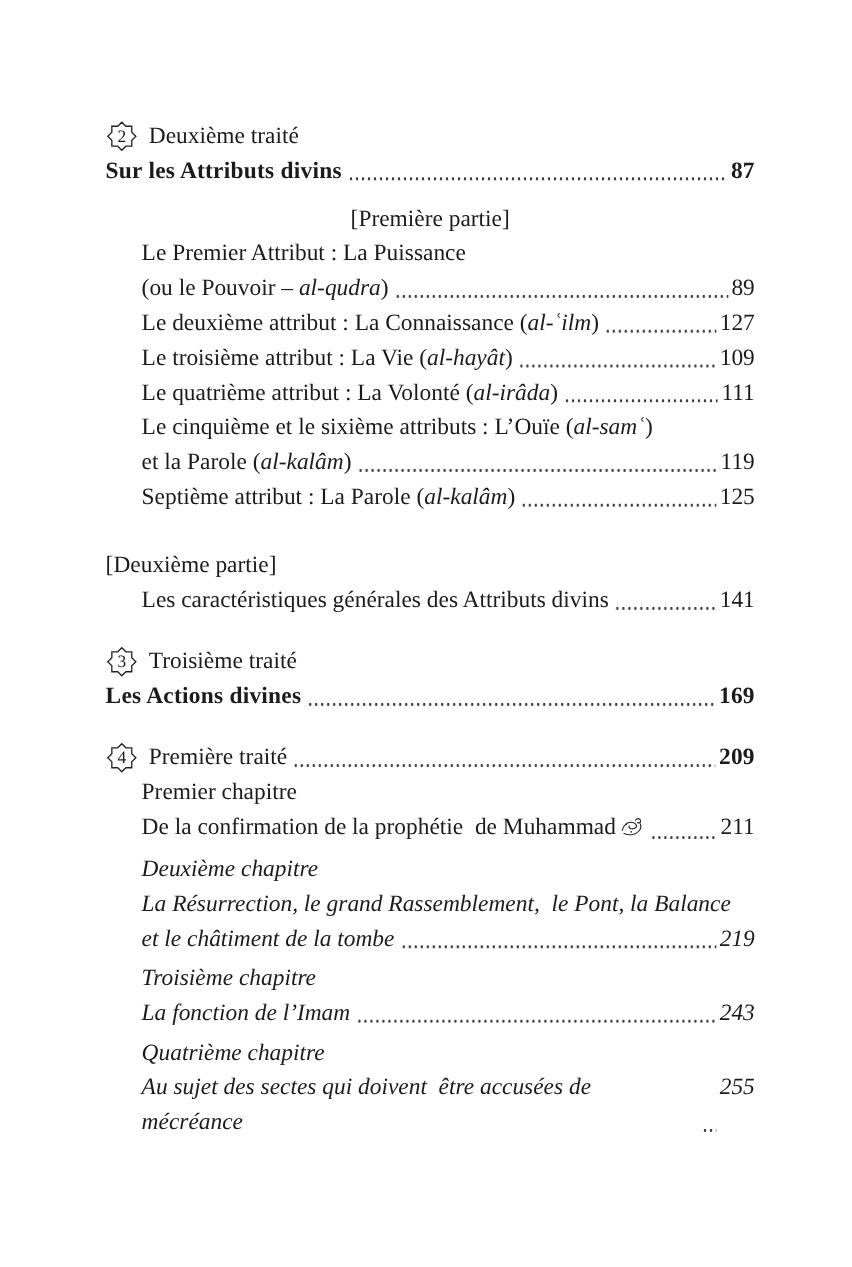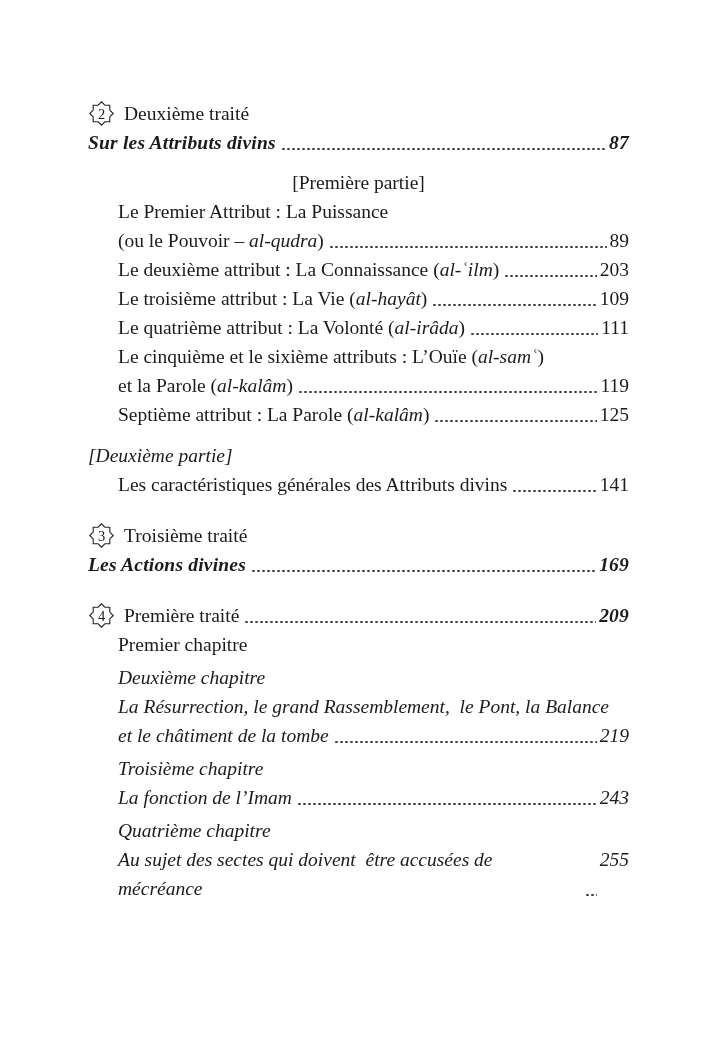--- a/index.html
+++ b/index.html
@@ -15,21 +15,21 @@
   .content {
     position: absolute;
     left: 88px;
     top: 99px;
     width: 541px;
     font-size: 19.5px;
     line-height: 29px;
   }
   .row { display: flex; align-items: baseline; }
   .t { white-space: pre-wrap; }
-  .b { font-weight: bold; letter-spacing: 0.2px; font-style: italic; }
+  .b { font-weight: bold; letter-spacing: 0.2px; }
   .ind { padding-left: 30px; }
   .leader {
     flex: 1 1 auto;
     min-width: 12px;
     align-self: flex-end;
     height: 4px;
     margin: 0 3px 6px 5px;
     background-image: radial-gradient(circle, #3f3f3f 1.05px, transparent 1.3px);
     background-size: 5px 4px;
     background-repeat: repeat-x;
@@ -45,21 +45,21 @@
   }
   .star-badge svg { position: absolute; left: 0; top: 0; }
   .star-badge .num {
     position: absolute; left: 0; top: 0; right: 0; bottom: 0;
     display: flex; align-items: center; justify-content: center;
     font-size: 14.5px; padding-top: 1px;
   }
   .honorific { display: inline-block; vertical-align: -2px; margin-left: 4px; }
   .gap11 { margin-top: 11px; text-align: center; }
   .gap12 { margin-top: 0; }
-  .gap20 { margin-top: 12px; font-style: italic; }
+  .gap20 { margin-top: 28px; }
   .gap22 { margin-top: 22px; }
   .chap { margin-top: 4px; font-style: italic; }
   i { font-style: italic; }
 </style>
 </head>
 <body>
 
 <div class="page">
   <div class="content">
 
@@ -87,21 +87,21 @@
       </div>
       <div class="row">
         <span class="t"><span class="t">(ou le Pouvoir – </span><i>al-qudra</i><span class="t">)</span></span>
         <span class="leader"></span>
         <span class="pg">89</span>
       </div>
 
       <div class="row">
         <span class="t"><span class="t">Le deuxième attribut : La Connaissance (</span><i>al-ʿilm</i><span class="t">)</span></span>
         <span class="leader"></span>
-        <span class="pg">203</span>
+        <span class="pg">127</span>
       </div>
 
       <div class="row">
         <span class="t"><span class="t">Le troisième attribut : La Vie (</span><i>al-hayât</i><span class="t">)</span></span>
         <span class="leader"></span>
         <span class="pg">109</span>
       </div>
 
       <div class="row">
         <span class="t"><span class="t">Le quatrième attribut : La Volonté (</span><i>al-irâda</i><span class="t">)</span></span>
@@ -158,20 +158,31 @@
       </span>
       <span class="t">Première traité</span>
       <span class="leader"></span>
       <span class="pg b">209</span>
     </div>
 
     <div class="ind">
 
       <div class="gap12">
         <div>Premier chapitre</div>
+        <div class="row">
+          <span class="t"><span class="t">De la confirmation de la prophétie  de Muhammad</span><span class="honorific"><svg width="20" height="17" viewBox="0 0 20 17" fill="none" stroke="#222222" stroke-width="0.9" stroke-linecap="round">
+                  <path d="M1.5 12 C3 6.5 7 4.5 10.5 5.5 C13.5 6.4 14.5 9 12 10.2 C9.5 11.4 6.5 10.3 7.3 8.2"></path>
+                  <path d="M3 14.5 C7 16.5 12.5 16 15.5 12.5 C17 10.8 17.5 8.5 16.5 6.5"></path>
+                  <path d="M12.5 3.5 C14 1.5 16.5 1.8 16.8 4 C17 5.5 15.5 6.2 14.3 5.4"></path>
+                  <circle cx="9" cy="13.2" r="0.7" fill="#222222" stroke="none"></circle>
+                  <circle cx="5" cy="7" r="0.6" fill="#222222" stroke="none"></circle>
+                </svg></span></span>
+          <span class="leader"></span>
+          <span class="pg">211</span>
+        </div>
       </div>
 
       <div class="chap">
         <div>Deuxième chapitre</div>
         <div>
           <span class="t">La Résurrection, le grand Rassemblement,  le Pont, la Balance</span>
         </div>
         <div class="row">
           <span class="t">et le châtiment de la tombe</span>
           <span class="leader"></span>

